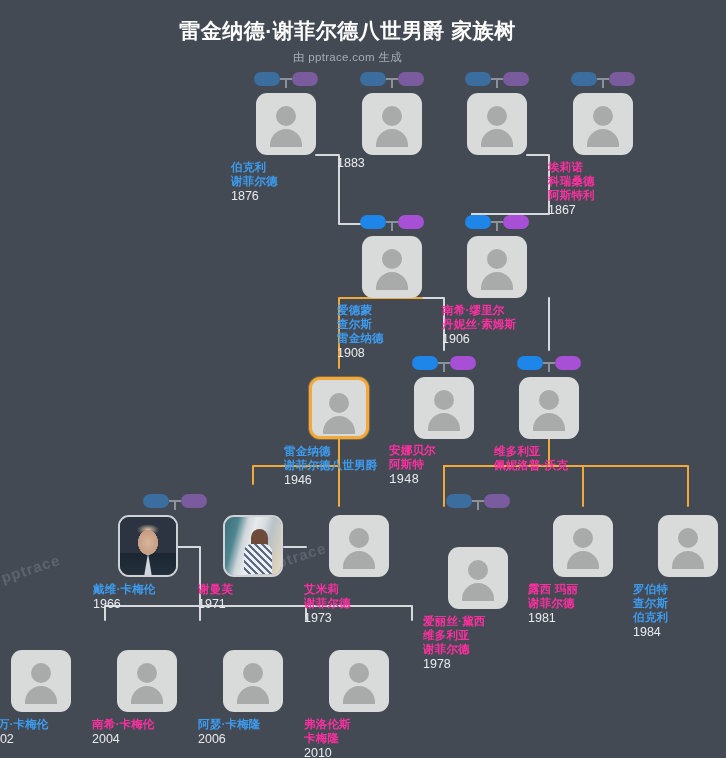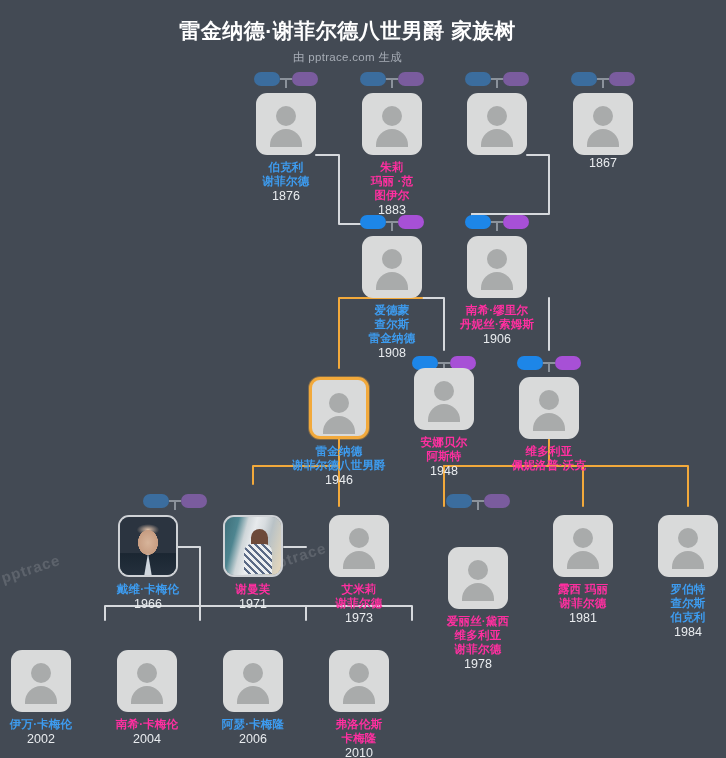--- a/index.html
+++ b/index.html
@@ -19,21 +19,21 @@
     letter-spacing:.5px;padding-top:18px;line-height:1.2;
   }
   .hdr-sub{
     font-size:11.5px;color:#a7adb6;padding-top:7px;letter-spacing:.3px;text-align:center;
   }
 
   
   #links{position:absolute;left:0;top:0;width:726px;height:758px;pointer-events:none;}
 
   
-  .node{position:absolute;width:110px;margin-left:-55px;text-align:center;}
+  .node{position:absolute;width:110px;margin-left:-55px;text-align:left;}
   .card{
     width:60px;height:62px;margin:0 auto;
     background:#d9dada;border-radius:11px;
     box-sizing:border-box;position:relative;overflow:hidden;
   }
   .card.sel{
     border:3px solid #f2a93b;
     box-shadow:0 0 0 1px rgba(242,169,59,.35);
   }
   .card.photo{border:2px solid #cfd2d6;background:#8d949c;}
@@ -144,23 +144,20 @@
         <i class="b"></i>
         <u></u>
         <s></s>
         <i class="p"></i>
       </div>
       <div class="node" style="left: 392px; top: 93px;">
         <div class="card">
           <span class="av-head"></span>
           <span class="av-body"></span>
         </div>
-        <div class="nm f">朱莉
-玛丽 ·范
-图伊尔</div>
         <div class="yr">1883</div>
       </div>
       <div class="chips" style="left: 497px; top: 72px;">
         <i class="b"></i>
         <u></u>
         <s></s>
         <i class="p"></i>
       </div>
       <div class="node" style="left: 497px; top: 93px;">
         <div class="card">
@@ -172,20 +169,23 @@
         <i class="b"></i>
         <u></u>
         <s></s>
         <i class="p"></i>
       </div>
       <div class="node" style="left: 603px; top: 93px;">
         <div class="card">
           <span class="av-head"></span>
           <span class="av-body"></span>
         </div>
+        <div class="nm f">埃莉诺
+科瑞桑德
+阿斯特利</div>
         <div class="yr">1867</div>
       </div>
       <div class="chips on" style="left: 392px; top: 215px;">
         <i class="b"></i>
         <u></u>
         <s></s>
         <i class="p"></i>
       </div>
       <div class="node" style="left: 392px; top: 236px;">
         <div class="card">
@@ -220,21 +220,21 @@
         <div class="nm m">雷金纳德
 谢菲尔德八世男爵</div>
         <div class="yr">1946</div>
       </div>
       <div class="chips on" style="left: 444px; top: 356px;">
         <i class="b"></i>
         <u></u>
         <s></s>
         <i class="p"></i>
       </div>
-      <div class="node" style="left: 444px; top: 368px;">
+      <div class="node" style="left: 444px; top: 377px; font-family: Liberation Mono, monospace;">
         <div class="card">
           <span class="av-head"></span>
           <span class="av-body"></span>
         </div>
         <div class="nm f">安娜贝尔
 阿斯特</div>
         <div class="yr">1948</div>
       </div>
       <div class="chips on" style="left: 549px; top: 356px;">
         <i class="b"></i>

